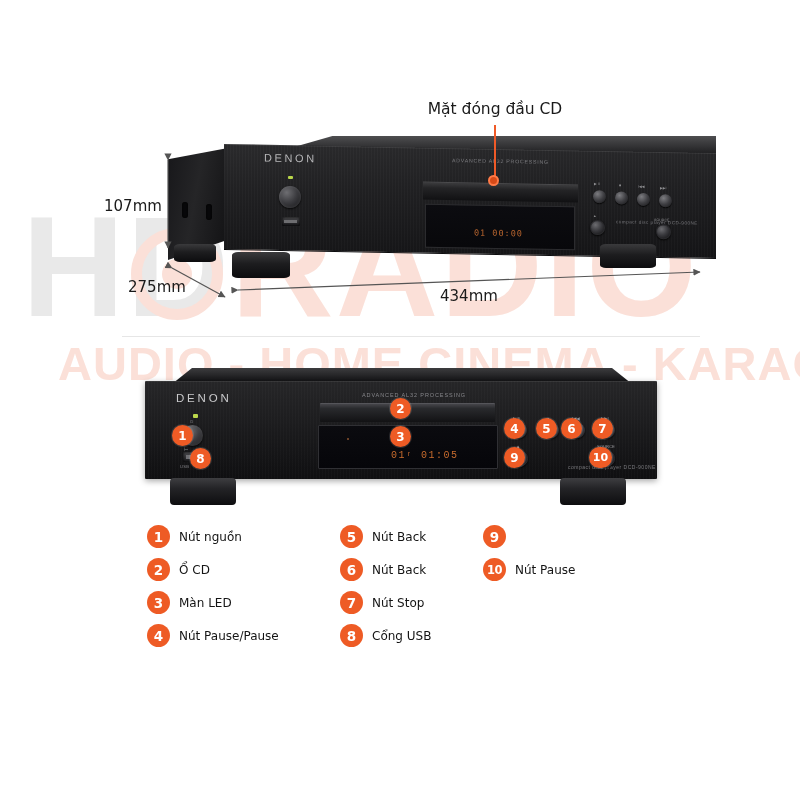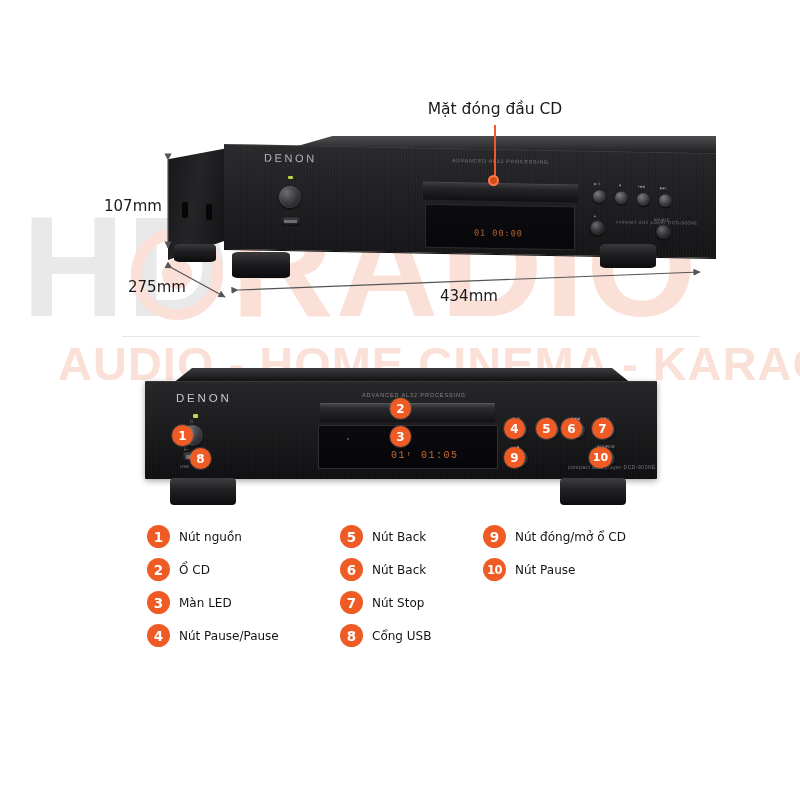--- a/index.html
+++ b/index.html
@@ -583,21 +583,20 @@
           <div class="legend-text">Nút Stop</div>
         </div>
         <div class="legend-row">
           <div class="legend-badge">8</div>
           <div class="legend-text">Cổng USB</div>
         </div>
       </div>
     <div class="legend-col c3" id="legend-col-2">
         <div class="legend-row">
           <div class="legend-badge">9</div>
-          <div class="legend-text">Nút đóng/mở ổ CD</div>
         </div>
         <div class="legend-row">
           <div class="legend-badge two">10</div>
           <div class="legend-text">Nút Pause</div>
         </div>
       </div>
   </div>
 
 
 </div>

